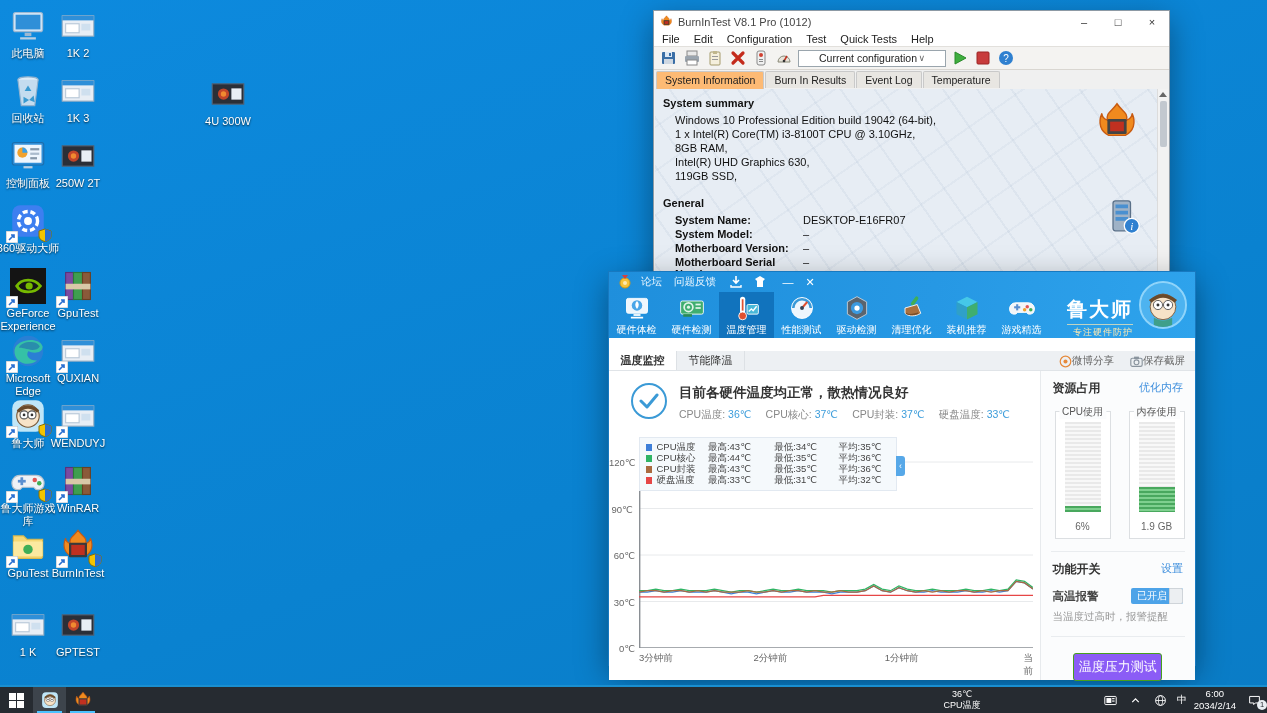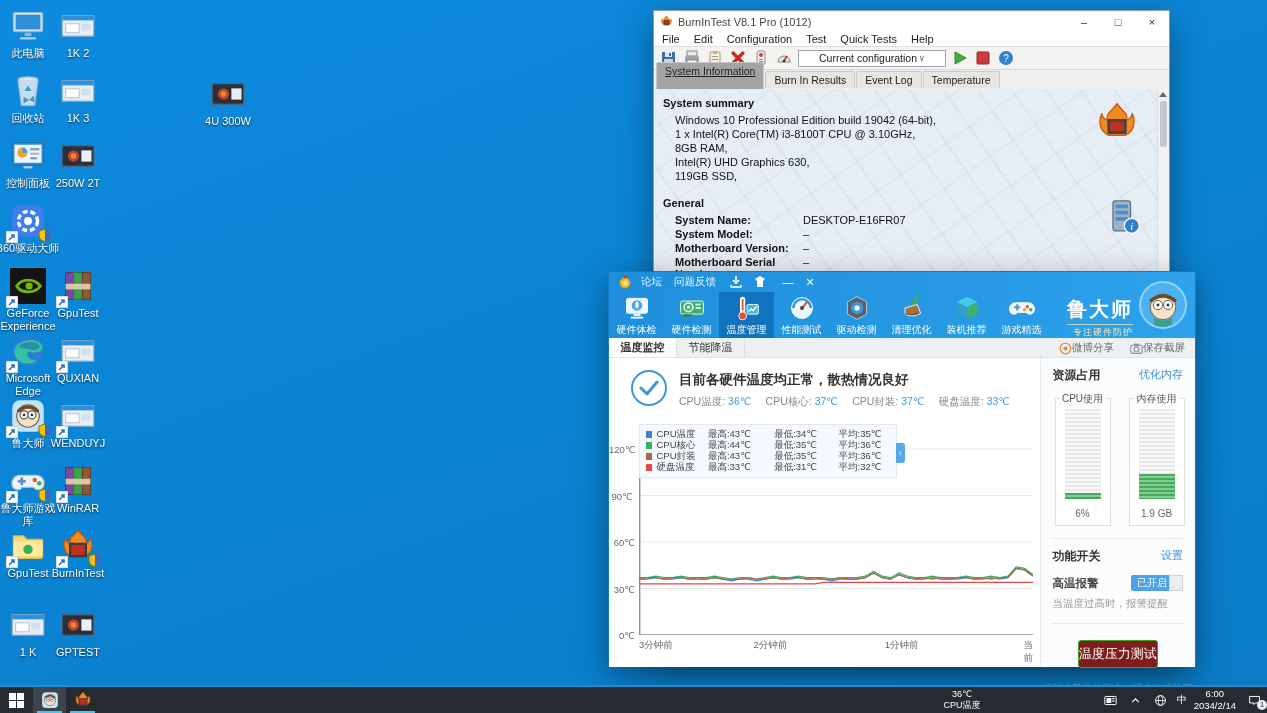--- a/index.html
+++ b/index.html
@@ -32,21 +32,21 @@
   .bit-toolbar { height:24px; background:#f4f3f1; border-top:1px solid #e2e0dc; border-bottom:1px solid #d9d6d1;
                  display:flex; align-items:center; gap:5px; padding-left:6px; }
   .tbico { width:18px; height:18px; display:flex; align-items:center; justify-content:center; }
   .tbico svg { width:16px; height:16px; }
   .bit-select { width:148px; height:17px; border:1px solid #9aa5ad; background:#fff; font-size:10.5px;
                 color:#222; display:flex; align-items:center; padding:0 20px; justify-content:space-between; }
   .bit-select .caret { color:#666; font-size:9px; }
   .bit-tabs { height:18px; display:flex; align-items:flex-end; padding-left:2px; background:#f0f0f0; }
   .bit-tab { font-size:10.5px; color:#222; padding:2px 8px 2px; border:1px solid #c9c9c9; border-bottom:none;
              background:#e8e6e2; margin-right:1px; border-radius:2px 2px 0 0; }
-  .bit-tab.active { background:#a3a3a3; position:relative; top:1px; padding-bottom:12px;text-decoration:underline; }
+  .bit-tab.active { background:#fdba74; position:relative; top:1px; padding-bottom:3px; }
   .bit-content { position:absolute; left:1px; right:12px; top:78px; bottom:1px;
                  background:#e7edf4;
                  background-image:
                    repeating-linear-gradient(55deg, rgba(130,155,185,.10) 0 2px, transparent 2px 28px),
                    repeating-linear-gradient(-35deg, rgba(130,155,185,.08) 0 2px, transparent 2px 36px);
                  overflow:hidden; font-size:11px; color:#111; }
   .bit-h { font-weight:bold; padding:8px 0 4px 8px; }
   .bit-h2 { font-weight:bold; padding:14px 0 4px 8px; }
   .bit-line { padding:1px 0 1px 20px; }
   .bit-row { display:flex; padding:1px 0 1px 20px; }
@@ -73,21 +73,21 @@
   .nav-item.active { background:#1173bd; }
   .nav-item .nicon { width:28px; height:28px; margin:0 auto; }
   .nav-item .nicon svg { width:28px; height:28px; }
   .nav-label { display:block; margin-top:-1px; transform:scale(.95); }
   .lu-brand { position:absolute; right:62px; top:24px; text-align:right; color:#fff; }
   .lu-brand .bname { font-size:20px; font-weight:bold; letter-spacing:2px; }
   .lu-brand .bslogan { font-size:9px; letter-spacing:1px; color:#ffe9b0; border-top:1px solid rgba(255,233,176,.7); margin-top:1px; padding-top:1px; }
   .lu-avatar { position:absolute; right:8px; top:9px; width:48px; height:48px; border-radius:50%;
                background:#55b8f2; border:2px solid #8fd4fa; overflow:hidden; }
   .lu-avatar svg { width:100%; height:100%; }
-  .lu-tabs { height:20px; background:#edf0f3; border-bottom:1px solid #e0e4e8; display:flex; align-items:stretch; position:relative; }
+  .lu-tabs { height:20px; background:#edf0f3; border-bottom:1px solid #e0e4e8; display:flex; align-items:stretch; position:relative;margin-top:13px; }
   .lu-tab { width:68px; display:flex; align-items:center; justify-content:center; font-size:11px; color:#333;
             border-right:1px solid #dde1e5; }
   .lu-tab.active { background:#fff; font-weight:bold; }
   .lu-actions { position:absolute; right:10px; top:0; height:20px; display:flex; gap:16px; align-items:center; }
   .lu-action { display:flex; align-items:center; gap:0; font-size:10.5px; color:#666; }
   .lu-action svg { width:13px; height:13px; }
   .lu-body { display:flex; height:309px; }
   .lu-main { width:432px; position:relative; background:#fff; }
   .lu-side { width:156px; background:#fbfcfd; border-left:1px solid #e7eaed; position:relative; font-size:11px; }
 
@@ -131,21 +131,21 @@
                 background:repeating-linear-gradient(#49a85e 0 2px,#7fd08f 2px 4px); }
   .gauge-val { position:absolute; bottom:6px; width:100%; text-align:center; font-size:10px; color:#666; }
   .divider { height:1px; background:#e9ecef; margin:12px 10px 0; }
   .alarm-row { display:flex; justify-content:space-between; align-items:center; padding:10px 12px 0; }
   .alarm-lbl { font-weight:bold; color:#444; font-size:11.5px;text-align:center; }
   .toggle { width:52px; height:16px; background:#4da3e8; border-radius:2px; position:relative;
             color:#fff; font-size:10px; display:flex; align-items:center; padding-left:6px; }
   .toggle .knob { position:absolute; right:0; top:0; width:14px; height:16px; background:#eceff2;
                   border:1px solid #cfd4d9; border-radius:0 2px 2px 0; }
   .alarm-desc { padding:6px 12px 0; color:#999; font-size:10.5px; }
-  .stress-btn { display:block; width:80px; height:28px; margin:16px auto 0; background:#7f1d1d;
+  .stress-btn { display:block; width:89px; height:28px; margin:16px auto 0; background:#8b5cf6;
                 border:1px solid #47a01d; border-radius:3px; color:#fff; font-size:13px; text-align:center;
                 line-height:26px; }
   .stress-desc { margin-top:14px; text-align:center; color:#999; font-size:10px; }
 
   
   #taskbar { position:absolute; left:0; right:0; bottom:0; height:28px; background:#262b31;
              border-top:2px solid #1a8fd0; z-index:50; }
   .tb-left { position:absolute; left:0; top:0; height:100%; display:flex; }
   .tb-btn { width:33px; height:100%; display:flex; align-items:center; justify-content:center; position:relative; }
   .tb-btn.appactive { background:#3d444c; }

